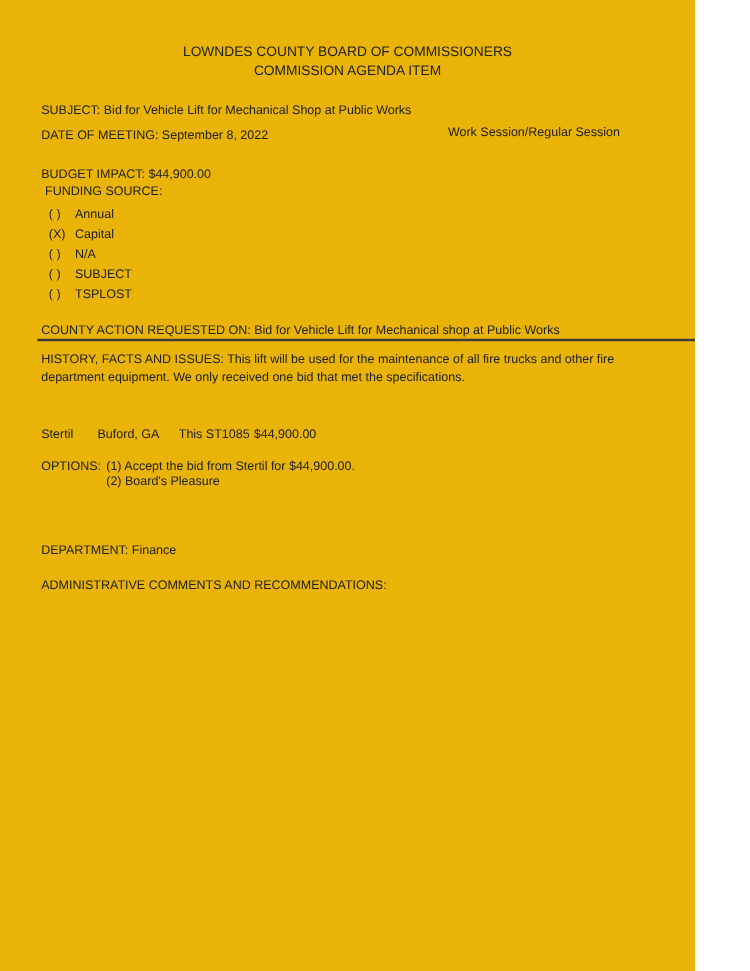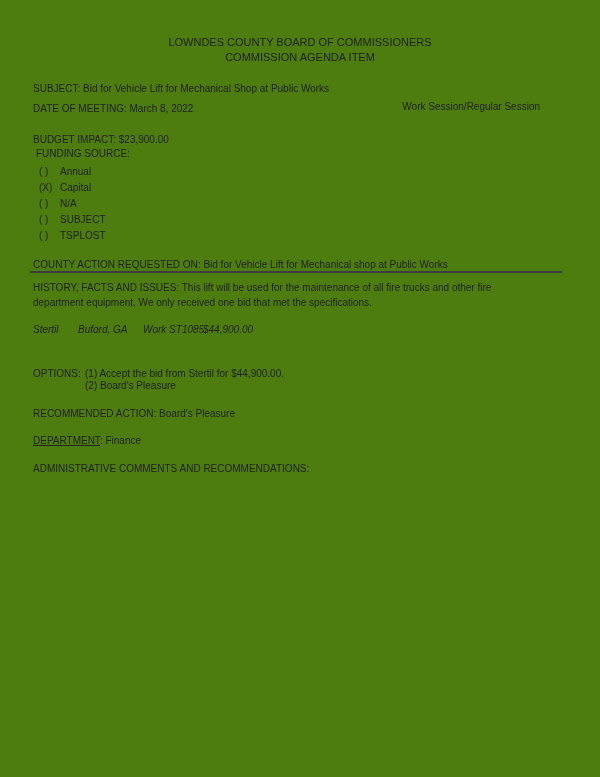--- a/index.html
+++ b/index.html
@@ -1,59 +1,59 @@
 <!DOCTYPE html>
 <html><head>
 <meta charset="utf-8">
 <style>
   html, body { margin: 0; padding: 0; background: #ffffff; }
   .page {
     position: relative;
-    width: 600px;
+    width: 556px;
     height: 777px;
-    background: #4d7c0f;
+    background: #eab308;
     font-family: "Liberation Sans", "DejaVu Sans", sans-serif;
     color: #222222;
     overflow: hidden;
   }
   .t {
     position: absolute;
     white-space: nowrap;
     font-size: 10px;
     line-height: 15px;
   }
   .hdr { font-size: 11px; }
   .center { left: 0; right: 0; text-align: center; }
   .rule {
     position: absolute;
     left: 30px;
     top: 271px;
     width: 532px;
     height: 2px;
     background: #3d3d3d;
   }
-  .u { text-decoration: underline; }
+  .u { }
   .cbmark { position: absolute; left: 39px; top: 0; }
   .cblabel { position: absolute; left: 60px; top: 0; text-align: right; }
   .cbrow { left: 0; right: 0; height: 16px; }
-  .bidseg { position: absolute; top: 0; white-space: nowrap; font-style: italic; }
+  .bidseg { position: absolute; top: 18px; white-space: nowrap; }
 </style>
 </head>
 <body>
 
 <div class="page">
 
   <div class="t hdr center" style="top:35px">LOWNDES COUNTY BOARD OF COMMISSIONERS</div>
   <div class="t hdr center" style="top:50px">COMMISSION AGENDA ITEM</div>
 
   <div class="t" style="top:81px; left:33px">SUBJECT: Bid for Vehicle Lift for Mechanical Shop at Public Works</div>
-  <div class="t" style="top:101px; left:33px">DATE OF MEETING: March 8, 2022</div>
+  <div class="t" style="top:101px; left:33px">DATE OF MEETING: September 8, 2022</div>
   <div class="t" style="top:99px; right:60px">Work Session/Regular Session</div>
 
-  <div class="t" style="top:132px; left:33px">BUDGET IMPACT: $23,900.00</div>
+  <div class="t" style="top:132px; left:33px">BUDGET IMPACT: $44,900.00</div>
   <div class="t" style="top:146px; left:36px">FUNDING SOURCE:</div>
 
   <div class="t cbrow" style="top:164px">
     <span class="cbmark">( )</span>
     <span class="cblabel">Annual</span>
   </div>
   <div class="t cbrow" style="top:180px">
     <span class="cbmark">(X)</span>
     <span class="cblabel">Capital</span>
   </div>
@@ -72,29 +72,28 @@
 
   <div class="t" style="top:257px; left:33px">COUNTY ACTION REQUESTED ON: Bid for Vehicle Lift for Mechanical shop at Public Works</div>
   <div class="rule"></div>
 
   <div class="t" style="top:295px; left:33px">department equipment. We only received one bid that met the specifications.</div>
   <div class="t" style="top:280px; left:33px">HISTORY, FACTS AND ISSUES: This lift will be used for the maintenance of all fire trucks and other fire</div>
 
   <div class="t" style="top:322px; left:33px; width:400px">
     <span class="bidseg" style="left:0">Stertil</span>
     <span class="bidseg" style="left:45px">Buford, GA</span>
-    <span class="bidseg" style="left:110px">Work ST1085</span>
+    <span class="bidseg" style="left:110px">This ST1085</span>
     <span class="bidseg" style="left:170px">$44,900.00</span>
   </div>
 
   <div class="t" style="top:366px; left:33px">OPTIONS:</div>
   <div class="t" style="top:366px; left:85px">(1) Accept the bid from Stertil for $44,900.00.</div>
   <div class="t" style="top:378px; left:85px">(2) Board's Pleasure</div>
 
-  <div class="t" style="top:406px; left:33px">RECOMMENDED ACTION: Board's Pleasure</div>
 
   <div class="t" style="top:433px; left:33px">
     <span class="u">DEPARTMENT</span><span>: Finance</span>
   </div>
 
   <div class="t" style="top:461px; left:33px">ADMINISTRATIVE COMMENTS AND RECOMMENDATIONS:</div>
 
 </div>
 
 </body></html>

